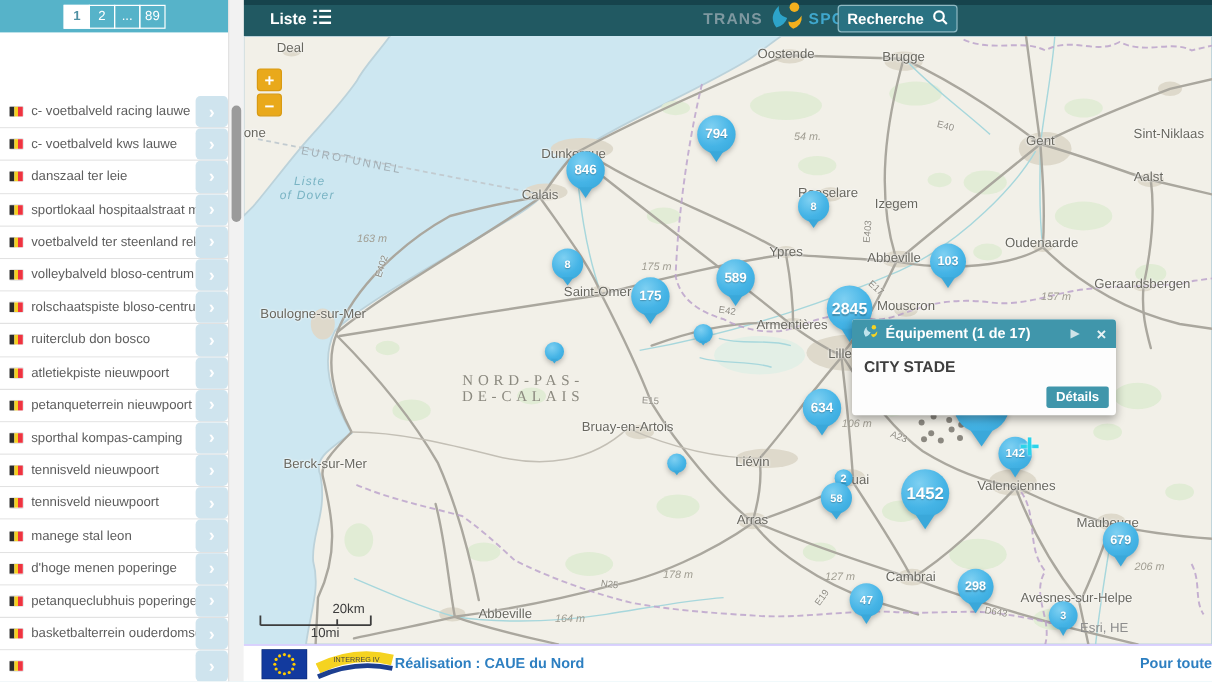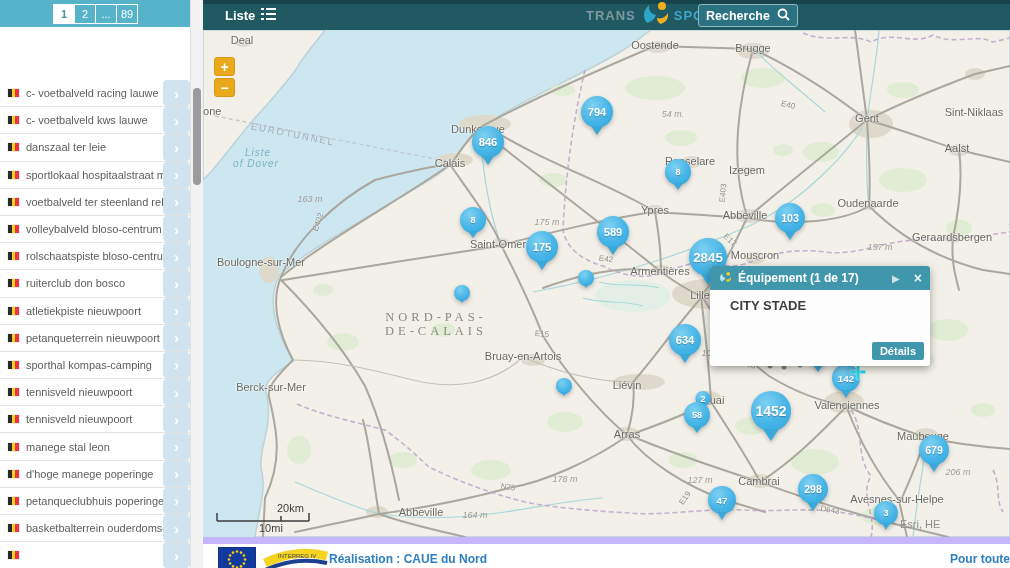--- a/index.html
+++ b/index.html
@@ -68,33 +68,33 @@
   .zoomctl{position:absolute;left:11px;top:27px;z-index:8;width:21px}
   .zoombtn{width:21px;height:19px;background:#e9a91b;border:1px solid #d99a12;color:#fff;font-weight:bold;
            font-size:14px;line-height:1;display:flex;align-items:center;justify-content:center;
            border-radius:3px;margin-bottom:2px;box-sizing:border-box;cursor:pointer}
   .popup{position:absolute;left:507px;top:236px;width:220px;z-index:10;border-radius:3px;
          box-shadow:0 3px 8px rgba(0,0,0,.35);background:#fdfdfd;overflow:hidden}
   .popup-header{height:24px;background:#4096ab;display:flex;align-items:center;padding:0 8px;gap:6px}
   .popup-title{color:#fff;font-size:12px;font-weight:bold;flex:1}
   .popup-next{color:#cfe3e8;font-size:10px;cursor:pointer}
   .popup-close{color:#e8f2f4;font-size:14px;font-weight:bold;margin-left:8px;cursor:pointer}
-  .popup-body{height:76px;position:relative;padding:8px 20px;box-sizing:border-box}
+  .popup-body{height:56px;position:relative;padding:8px 10px;box-sizing:border-box}
   .popup-name{font-size:13px;font-weight:bold;color:#3e3e3e}
   .popup-details{position:absolute;right:6px;bottom:6px;background:#4096ab;color:#fff;border:none;
                  font-size:11px;font-weight:bold;padding:3px 8px;border-radius:2px;cursor:pointer;
                  font-family:inherit}
   .scalebar{position:absolute;left:12px;top:472px;z-index:6;color:#3d3d3d;width:110px;height:32px}
   .scale-km{position:absolute;left:62px;top:0;font-size:11px}
   .scale-mi{position:absolute;left:44px;top:20px;font-size:11px}
   .scalebar svg{position:absolute;left:0;top:9px}
   .esri{position:absolute;left:697px;top:488px;z-index:6}
   
   .footer{position:absolute;left:203px;top:537px;width:807px;height:31px;background:#fff;
-          border-top:7px solid #c4b5fd;box-sizing:border-box;z-index:15}
+          border-top:1px solid #c4b5fd;box-sizing:border-box;z-index:15}
   .eu-flag{position:absolute;left:15px;top:3px}
   .interreg{position:absolute;left:60px;top:1px}
   .realisation{position:absolute;left:126px;top:8px;font-size:12px;font-weight:bold;color:#2d7fc1}
   .info-link{position:absolute;left:747px;top:8px;font-size:12px;font-weight:bold;color:#2d7fc1;
              white-space:nowrap;cursor:pointer}
 </style>
 </head>
 <body>
 
 <div class="sidebar">
@@ -232,21 +232,21 @@
         </span>
       <span class="sb-item-label">manege stal leon</span>
       <span class="sb-chevron">›</span>
     </div>
       <div class="sb-row">
       <span class="flag">
           <i class="b"></i>
           <i class="y"></i>
           <i class="r"></i>
         </span>
-      <span class="sb-item-label">d'hoge manege poperinge</span>
+      <span class="sb-item-label">d'hoge menen poperinge</span>
       <span class="sb-chevron">›</span>
     </div>
       <div class="sb-row">
       <span class="flag">
           <i class="b"></i>
           <i class="y"></i>
           <i class="r"></i>
         </span>
       <span class="sb-item-label">petanqueclubhuis poperinge</span>
       <span class="sb-chevron">›</span>

